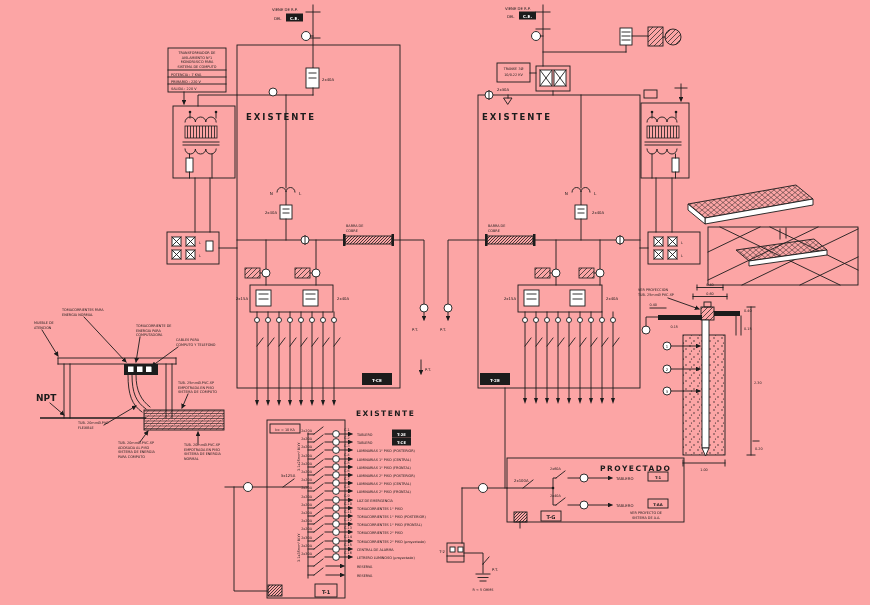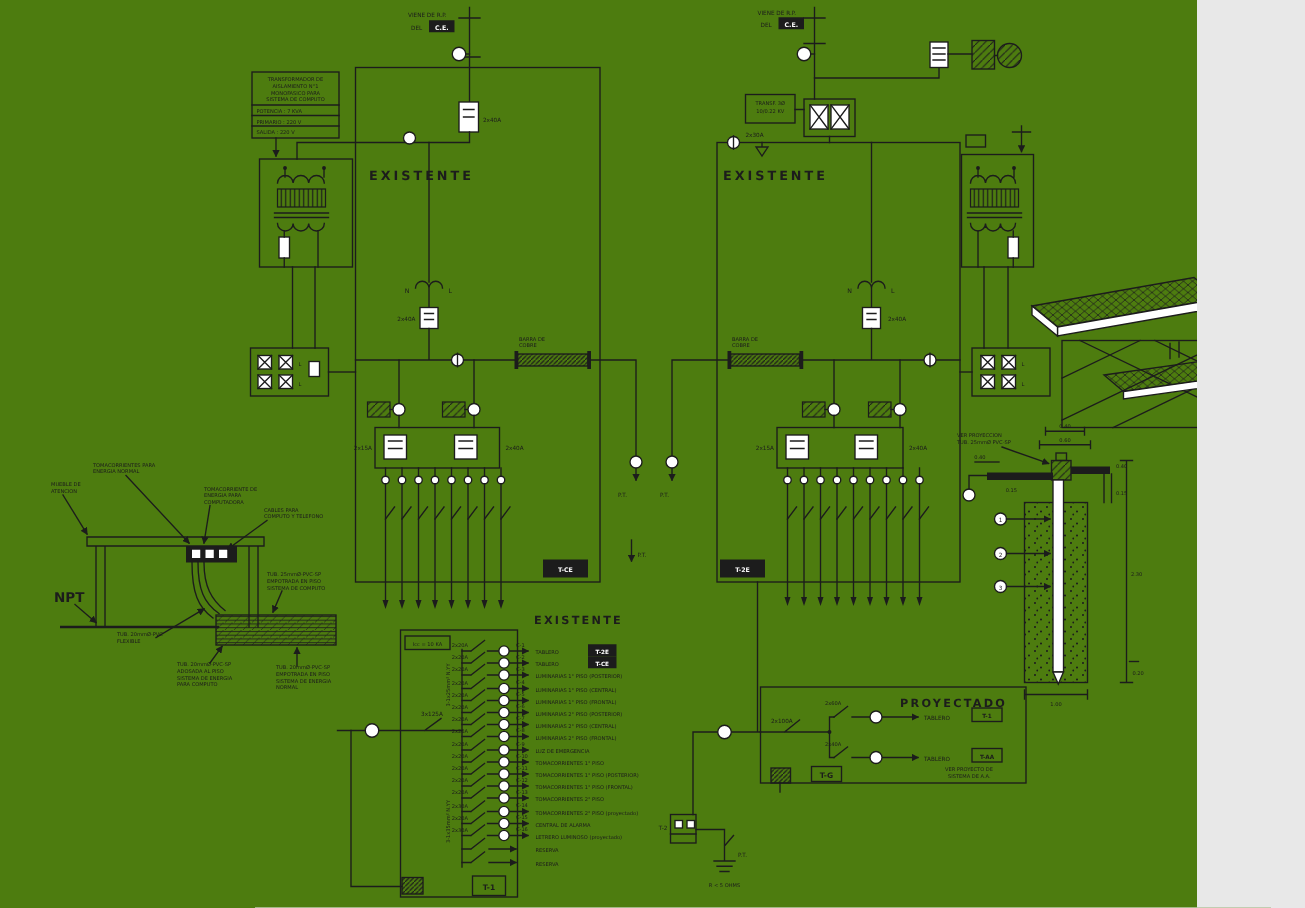--- a/index.html
+++ b/index.html
@@ -1,16 +1,16 @@
 <!DOCTYPE html>
 <html><head>
 <meta charset="utf-8">
 <style>
   html,body{margin:0;padding:0;background:#e8e8e8}
-  .page{width:798px;height:605px;position:relative;background:#4d7c0f;overflow:hidden}
+  .page{width:870px;height:605px;position:relative;background:#fca5a5;overflow:hidden}
   svg{position:absolute;left:0;top:0}
   .ln{stroke:#1c1c1c;stroke-width:.9;fill:none;stroke-linecap:square}
   .thk{stroke:#1c1c1c;stroke-width:1.7;fill:none}
   .fl{fill:#1c1c1c;stroke:none}
   .mc{fill:#ffffff;stroke:#1c1c1c;stroke-width:.9}
   text{font-family:"DejaVu Sans","Liberation Sans",sans-serif;fill:#1c1c1c}
   .f3{font-size:3.4px}.f35{font-size:3.8px}.f4{font-size:4.2px}.f5{font-size:5px}
   .f7{font-size:7.5px;font-weight:700;letter-spacing:1.5px}
   .f8{font-size:8.5px;font-weight:700;letter-spacing:2px}
   .f9{font-size:9px;font-weight:700}

